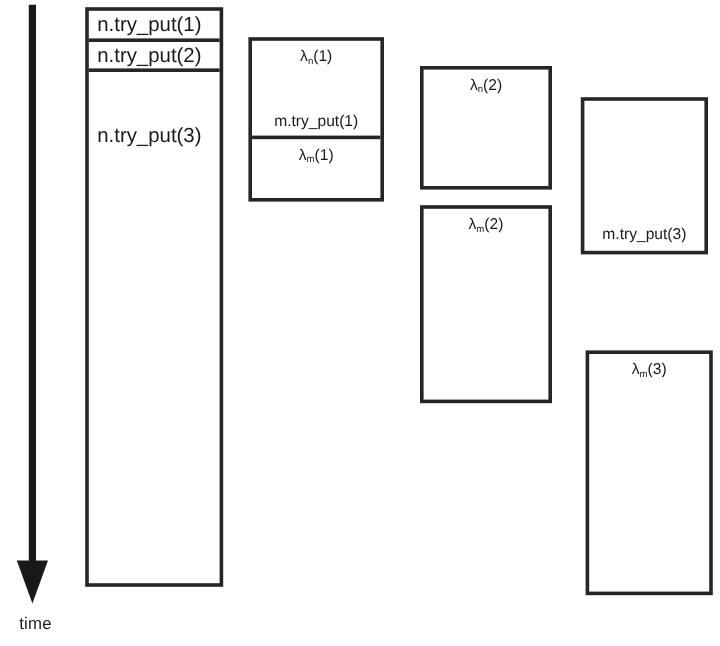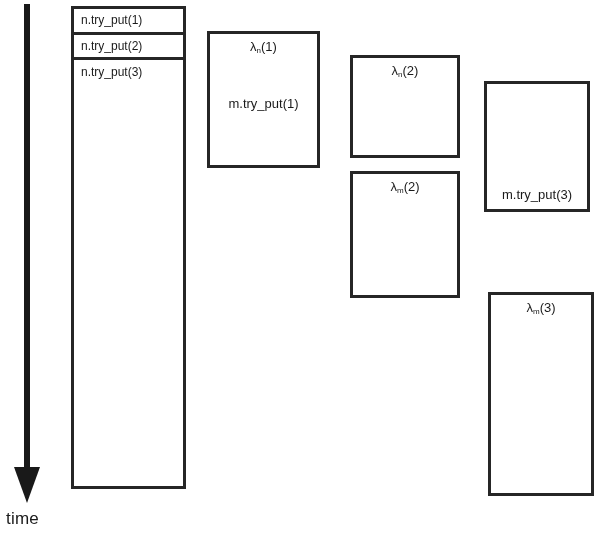--- a/index.html
+++ b/index.html
@@ -22,23 +22,23 @@
   
   .time-arrow-svg {
     position: absolute;
     left: 8px;
     top: 0px;
     width: 44px;
     height: 512px;
   }
   .time-label {
     position: absolute;
-    left: 6px;
+    left: 16px;
     top: 509px;
-    font-size: 17px;
+    font-size: 14px;
     color: #1a1a1a;
     letter-spacing: 0.2px;
     line-height: 20px;
     white-space: nowrap;
   }
 
   
   .lane {
     position: absolute;
     box-sizing: border-box;
@@ -55,21 +55,21 @@
     box-sizing: border-box;
     border-bottom: 3px solid #262626;
     display: flex;
     align-items: center;
     padding: 0 7px;
   }
   .cell:last-child {
     border-bottom: none;
   }
   .cell-text {
-    font-size: 12px;
+    font-size: 17px;
     color: #1a1a1a;
     white-space: nowrap;
     line-height: 13px;
   }
 
   
   .lane-inner {
     position: relative;
     width: 100%;
     height: 100%;
@@ -118,47 +118,54 @@
   </svg>
   <div class="time-label">time</div>
 
   <div class="lane stacked" style="left:71px; top:6px; width:115px; height:483px;">
     <div class="cell" style="height:26px;">
       <span class="cell-text">n.try_put(1)</span>
     </div>
     <div class="cell" style="height:25px;">
       <span class="cell-text">n.try_put(2)</span>
     </div>
-    <div class="cell" style="height:25px;">
+    <div class="cell" style="height:25px;margin-top:40px;">
       <span class="cell-text">n.try_put(3)</span>
     </div>
   </div>
 
   <div class="lane stacked" style="left:207px; top:31px; width:113px; height:137px;">
 
     <div class="cell" style="height:82px; padding:0; display:block;">
       <div class="lane-inner">
         <div class="lbl top lam">
           <span>λ</span><sub>n</sub><span>(1)</span>
         </div>
         <div class="call" style="bottom:6px;">m.try_put(1)</div>
       </div>
     </div>
 
+    <div class="cell" style="flex:1 1 auto; padding:0; display:block;">
+      <div class="lane-inner">
+        <div class="lbl top lam">
+          <span>λ</span><sub>m</sub><span>(1)</span>
+        </div>
+      </div>
+    </div>
   </div>
 
   <div class="lane" style="left:350px; top:55px; width:110px; height:103px;">
     <div class="lane-inner">
       <div class="lbl top lam">
         <span>λ</span><sub>n</sub><span>(2)</span>
       </div>
     </div>
   </div>
 
-  <div class="lane" style="left:350px; top:171px; width:110px; height:127px;">
+  <div class="lane" style="left:350px; top:171px; width:110px; height:165px;">
     <div class="lane-inner">
       <div class="lbl top lam">
         <span>λ</span><sub>m</sub><span>(2)</span>
       </div>
     </div>
   </div>
 
   <div class="lane" style="left:484px; top:81px; width:106px; height:131px;">
     <div class="lane-inner">
       <div class="call" style="bottom:8px;">m.try_put(3)</div>

